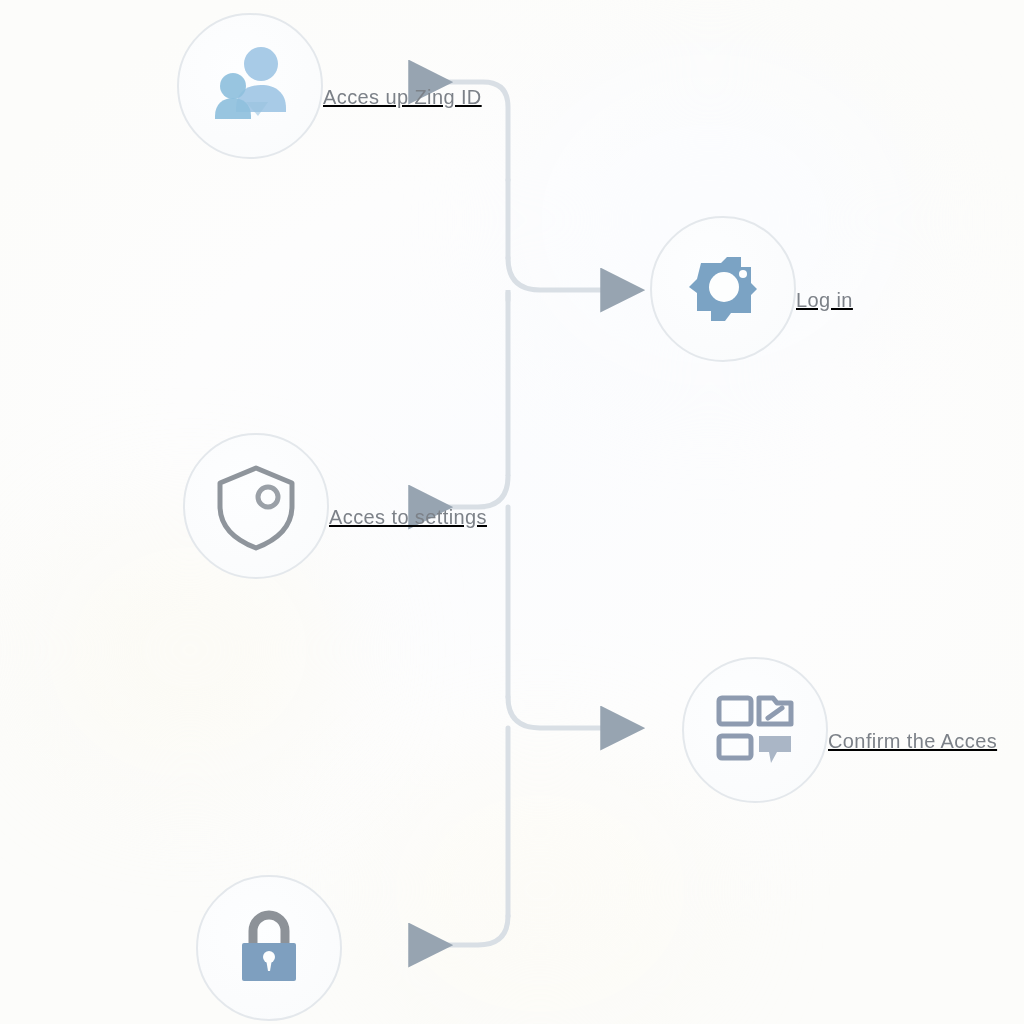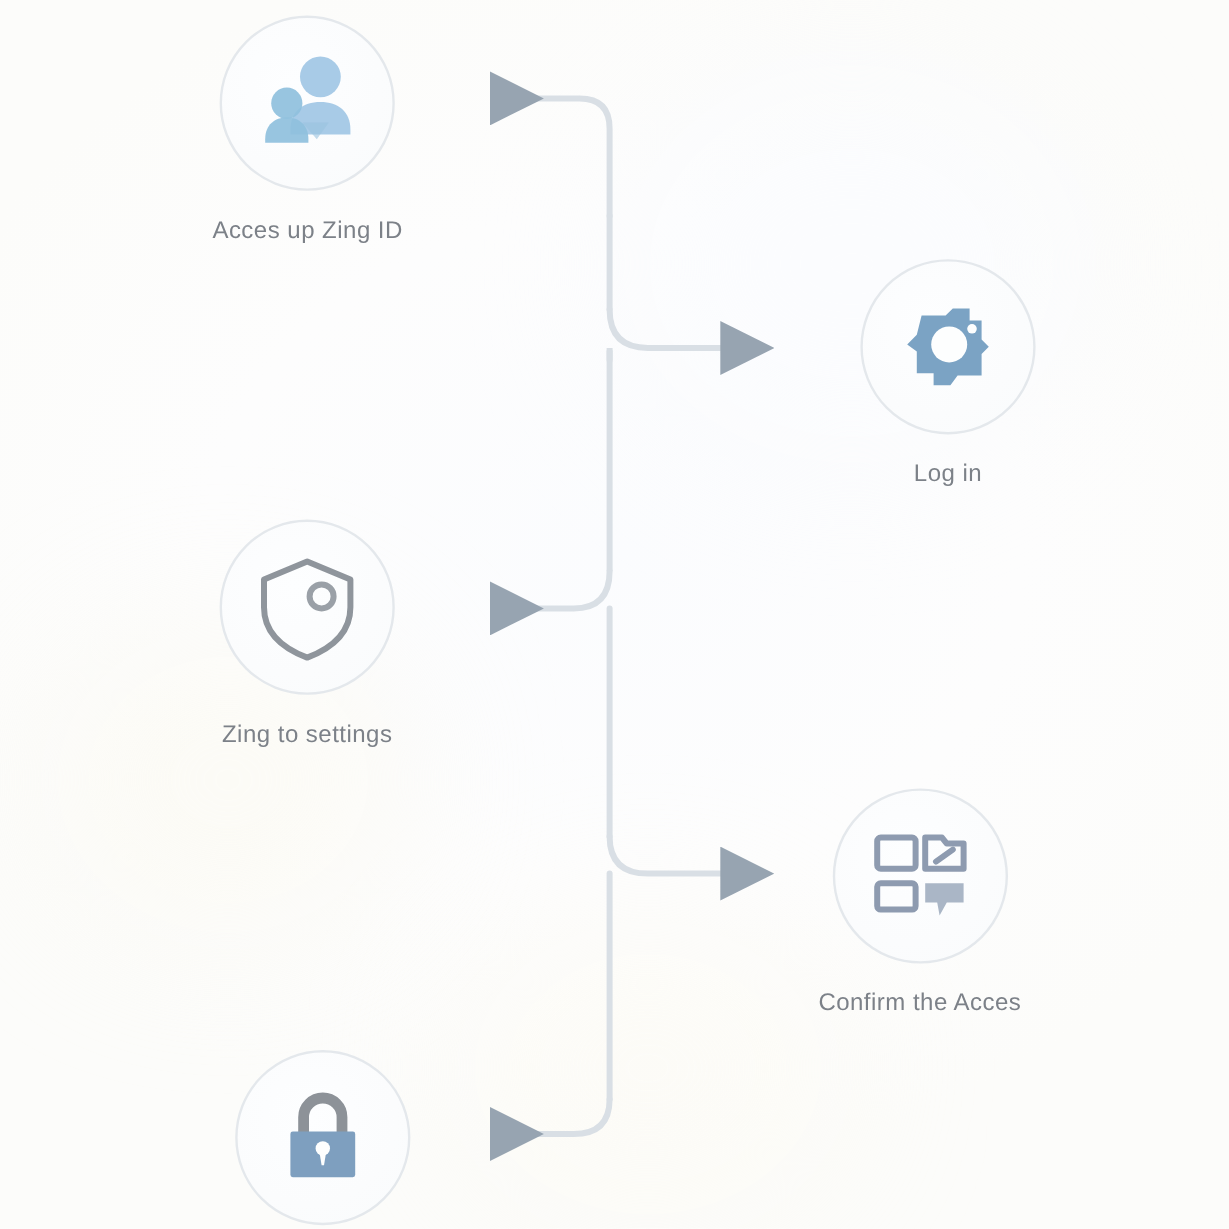--- a/index.html
+++ b/index.html
@@ -40,22 +40,23 @@
     position: absolute;
     left: 0; top: 0;
     width: 1024px;
     height: 1024px;
   }
 
   
   .node {
     position: absolute;
     display: flex;
-    flex-direction: column;
+    flex-direction: row;
     align-items: center;
+    text-decoration: underline;
   }
   .node-circle {
     width: 146px;
     height: 146px;
     border-radius: 50%;
     border: 2px solid #e4e8ec;
     background:
       radial-gradient(circle at 42% 38%, #fdfeff 0%, #fbfcfd 60%, #f9fbfc 100%);
     display: flex;
     align-items: center;
@@ -67,21 +68,21 @@
     font-size: 20px;
     letter-spacing: 0.4px;
     color: #7c8188;
     white-space: nowrap;
     text-align: center;
     font-family: "Liberation Sans", sans-serif;
   }
 
   
   #node-access   { left: 177px; top: 13px; }
-  #node-login    { left: 717px; top: 216px; }
+  #node-login    { left: 650px; top: 216px; }
   #node-settings { left: 183px; top: 433px; }
   #node-confirm  { left: 682px; top: 657px; }
   #node-lock     { left: 196px; top: 875px; }
 
   .icon-svg { display: block; }
 </style>
 </head>
 <body>
 
 <div id="canvas">
@@ -153,21 +154,21 @@
   </div>
 
   <div class="node" id="node-settings">
     <div class="node-circle">
       <svg class="icon-svg" width="94" height="94" viewBox="0 0 94 94">
         <path d="M 47 9 L 83 24 L 83 47 C 83 68 68 81 47 89
                  C 26 81 11 68 11 47 L 11 24 Z" fill="none" stroke="#8f959c" stroke-width="5" stroke-linejoin="round"></path>
         <circle cx="59" cy="38" r="10" fill="none" stroke="#9aa0a7" stroke-width="5"></circle>
       </svg>
     </div>
-    <div class="node-label">Zing to settings</div>
+    <div class="node-label">Acces to settings</div>
   </div>
 
   <div class="node" id="node-confirm">
     <div class="node-circle">
       <svg class="icon-svg" width="88" height="88" viewBox="0 0 88 88">
 
         <rect x="8" y="12" width="32" height="26" rx="3" fill="none" stroke="#8e9bb0" stroke-width="5"></rect>
 
         <path d="M 48 12 L 62 12 L 66 17 L 80 17 L 80 38 L 48 38 Z" fill="none" stroke="#8e9bb0" stroke-width="5" stroke-linejoin="round"></path>
         <line x1="57" y1="32" x2="71" y2="22" stroke="#8e9bb0" stroke-width="5" stroke-linecap="round"></line>

